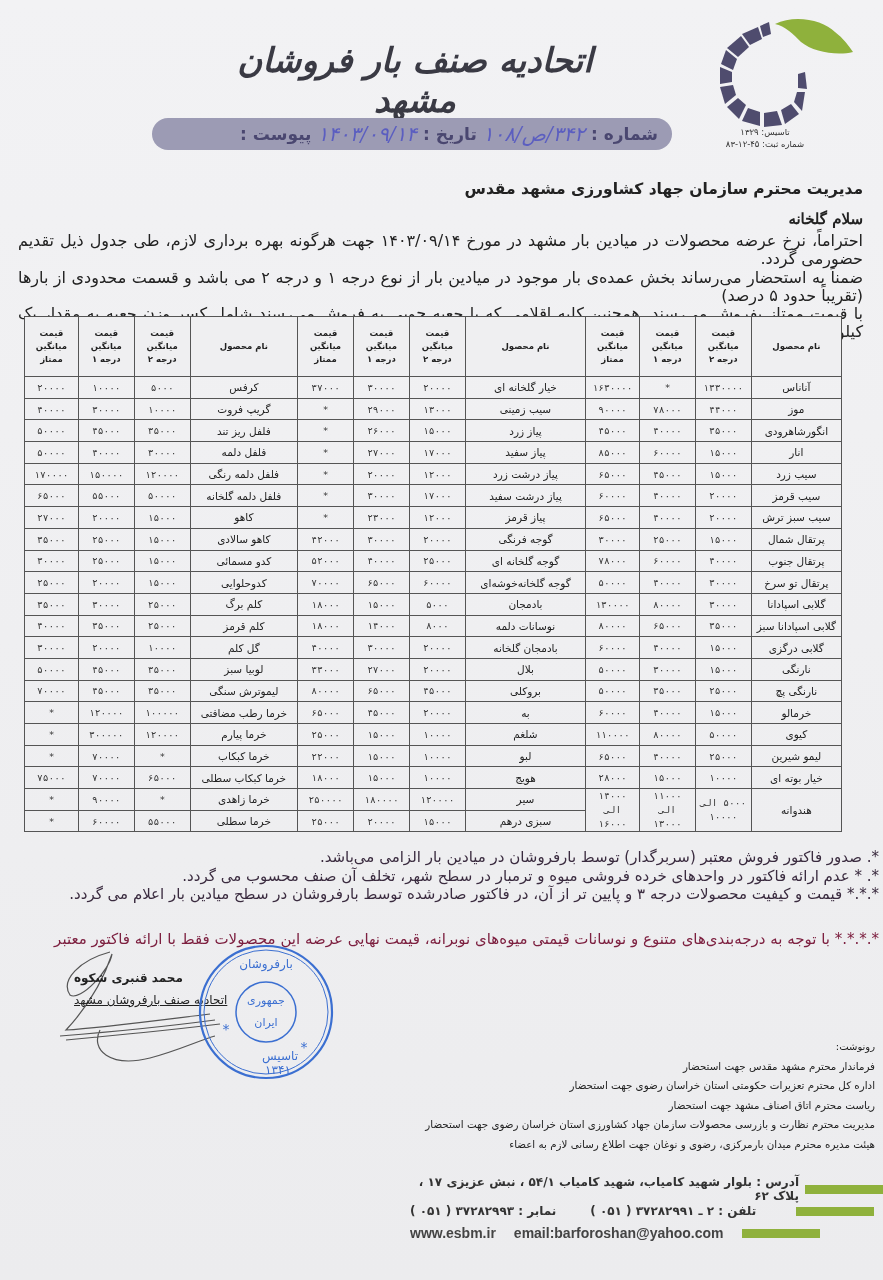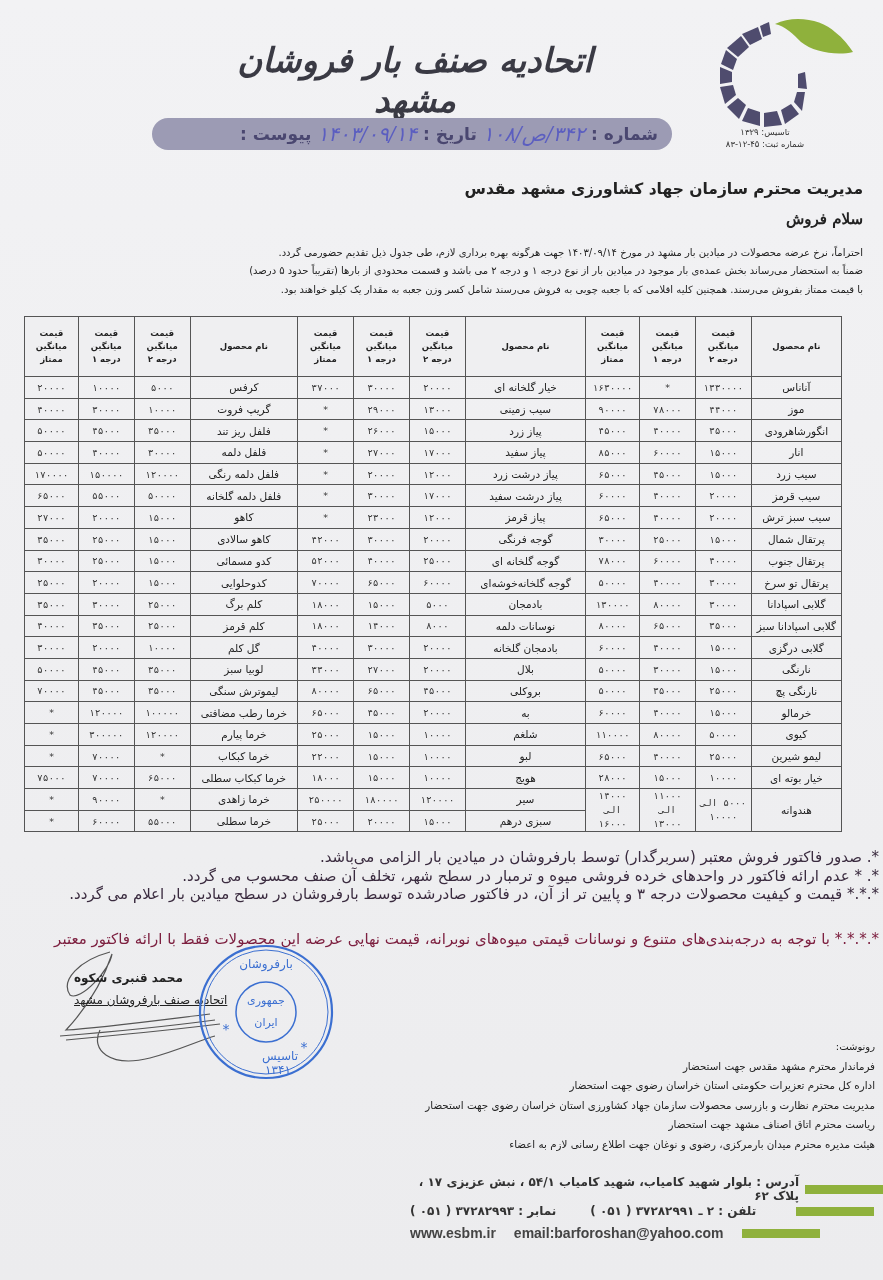--- a/index.html
+++ b/index.html
@@ -10,21 +10,21 @@
   
   .logo { position: absolute; left: 705px; top: 12px; width: 150px; height: 120px; }
   .logo-caption { position: absolute; left: 705px; top: 126px; width: 120px; text-align: center; font-size: 8.5px; color: #333; line-height: 12px; }
   .org-title { position: absolute; left: 230px; top: 40px; width: 370px; text-align: center; font-family: "DejaVu Serif", serif; font-size: 34px; font-weight: bold; color: #3a3a44; font-style: italic; letter-spacing: 1px; }
   .ref-bar { position: absolute; left: 152px; top: 118px; width: 520px; height: 32px; background: #9c9bb4; border-radius: 16px; display: flex; align-items: center; justify-content: flex-start; padding: 0 14px; gap: 6px; font-size: 17px; font-weight: bold; color: #4a4770; }
   .ref-bar .hand { font-family: "DejaVu Serif", serif; font-weight: normal; color: #5b5ec0; font-size: 20px; font-style: italic; }
 
   
   .addressee { position: absolute; right: 0; top: 180px; width: 883px; padding-right: 20px; font-size: 15.5px; font-weight: bold; color: #222; }
   .greeting { position: absolute; right: 20px; top: 210px; font-size: 15px; font-weight: bold; font-family: "DejaVu Serif", serif; }
-  .intro { position: absolute; right: 20px; top: 244px; width: 845px; font-size: 10px; line-height: 18.3px; text-align: justify; color: #222; }
+  .intro { position: absolute; right: 20px; top: 232px; width: 845px; font-size: 16px; line-height: 18.3px; text-align: justify; color: #222; }
 
   
   .tbl-wrap { position: absolute; left: 24px; top: 316px; width: 818px; }
   table.prices { width: 100%; border-collapse: collapse; font-size: 9.5px; table-layout: fixed; }
   table.prices td, table.prices th { border: 1px solid #555; text-align: center; height: 21.7px; padding: 0 2px; white-space: nowrap; overflow: hidden; }
   table.prices th { font-size: 8.5px; font-weight: bold; line-height: 13px; height: 60px; white-space: normal; background: #efeff1; margin-top: 11px; }
   table.prices td.name { font-size: 10.5px; text-align: center; }
   table.prices td.num { font-family: "DejaVu Sans Mono", monospace; font-size: 9.5px; letter-spacing: -0.3px; color: #333; }
   table.prices td.multi { white-space: normal; line-height: 14px; }
 
@@ -83,21 +83,21 @@
 
   <div class="ref-bar">
     <span>شماره :</span>
     <span class="hand">۳۴۲/ص/۱۰۸</span>
     <span>تاریخ :</span>
     <span class="hand">۱۴۰۳/۰۹/۱۴</span>
     <span>پیوست :</span>
   </div>
 
   <div class="addressee">مدیریت محترم سازمان جهاد کشاورزی مشهد مقدس</div>
-  <div class="greeting">سلام فروش</div>
+  <div class="greeting">سلام گلخانه</div>
   <div class="intro">
     <div>احتراماً، نرخ عرضه محصولات در میادین بار مشهد در مورخ ۱۴۰۳/۰۹/۱۴ جهت هرگونه بهره برداری لازم، طی جدول ذیل تقدیم حضورمی گردد.</div>
     <div>ضمناً به استحضار می‌رساند بخش عمده‌ی بار موجود در میادین بار از نوع درجه ۱ و درجه ۲ می باشد و قسمت محدودی از بارها (تقریباً حدود ۵ درصد)</div>
     <div>با قیمت ممتاز بفروش می‌رسند. همچنین کلیه اقلامی که با جعبه چوبی به فروش می‌رسند شامل کسر وزن جعبه به مقدار یک کیلو خواهند بود.</div>
   </div>
 
   <div class="tbl-wrap">
     <table class="prices" id="prices">
       <colgroup>
         <col style="width:84px">
@@ -462,22 +462,22 @@
       <text x="84" y="118" font-size="12">تاسیس</text>
       <text x="82" y="132" font-size="12">۱۳۴۱</text>
       <text x="70" y="26" font-size="12">بارفروشان</text>
     </g>
   </svg>
 
   <div class="cc">
     <div class="cc-title">رونوشت:</div>
     <div>فرماندار محترم مشهد مقدس جهت استحضار</div>
     <div>اداره کل محترم تعزیرات حکومتی استان خراسان رضوی جهت استحضار</div>
+    <div>ریاست محترم اتاق اصناف مشهد جهت استحضار</div>
     <div>مدیریت محترم نظارت و بازرسی محصولات سازمان جهاد کشاورزی استان خراسان رضوی جهت استحضار</div>
-    <div>ریاست محترم اتاق اصناف مشهد جهت استحضار</div>
     <div>هیئت مدیره محترم میدان بارمرکزی، رضوی و نوغان جهت اطلاع رسانی لازم به اعضاء</div>
   </div>
 
   <div class="footer">
     <div class="row">
       <span class="bar"></span>
       <span>آدرس : بلوار شهید کامیاب، شهید کامیاب ۵۴/۱ ، نبش عزیزی ۱۷ ، پلاک ۶۲</span>
     </div>
     <div class="row phones">
       <span class="bar"></span>

